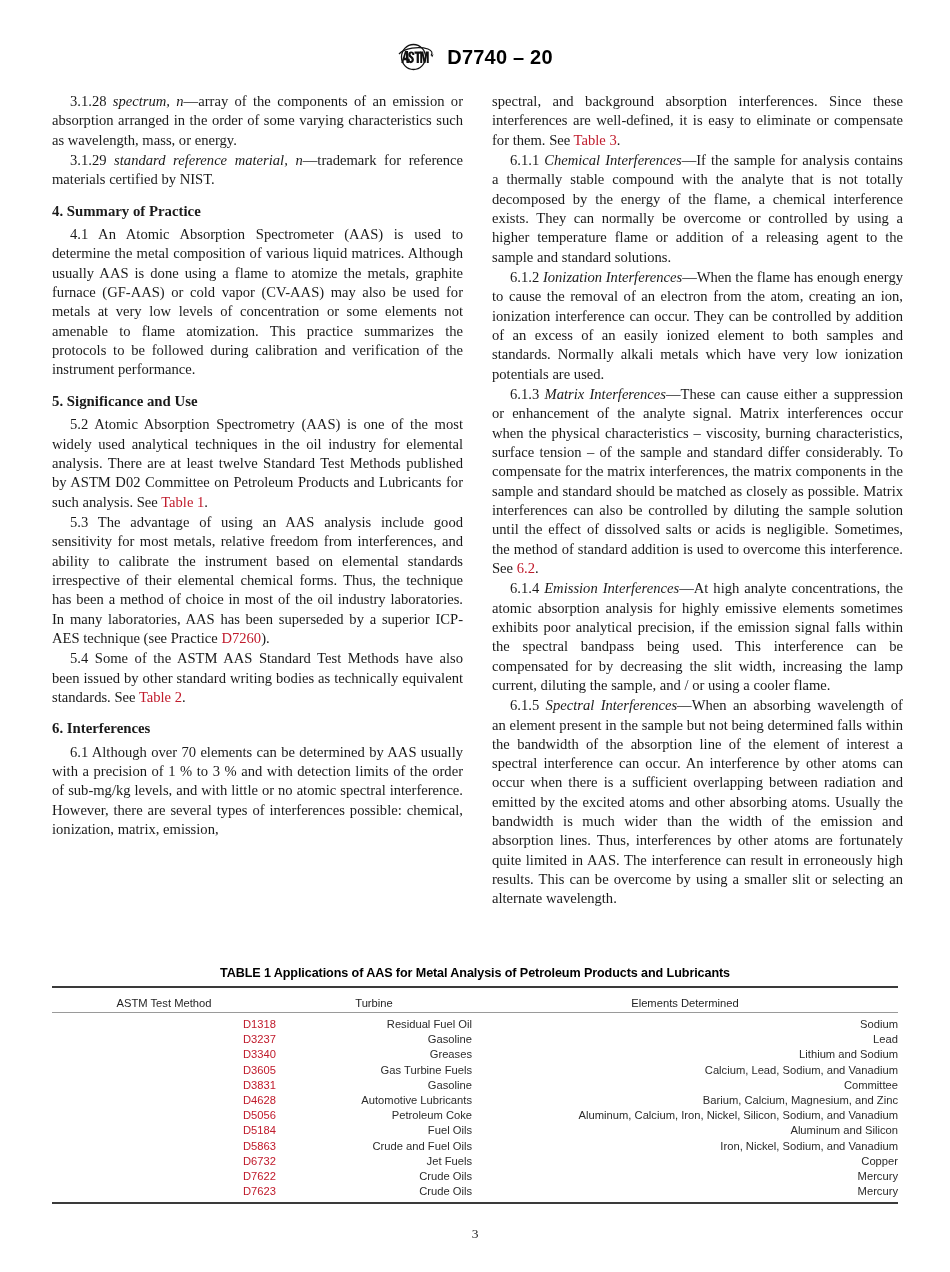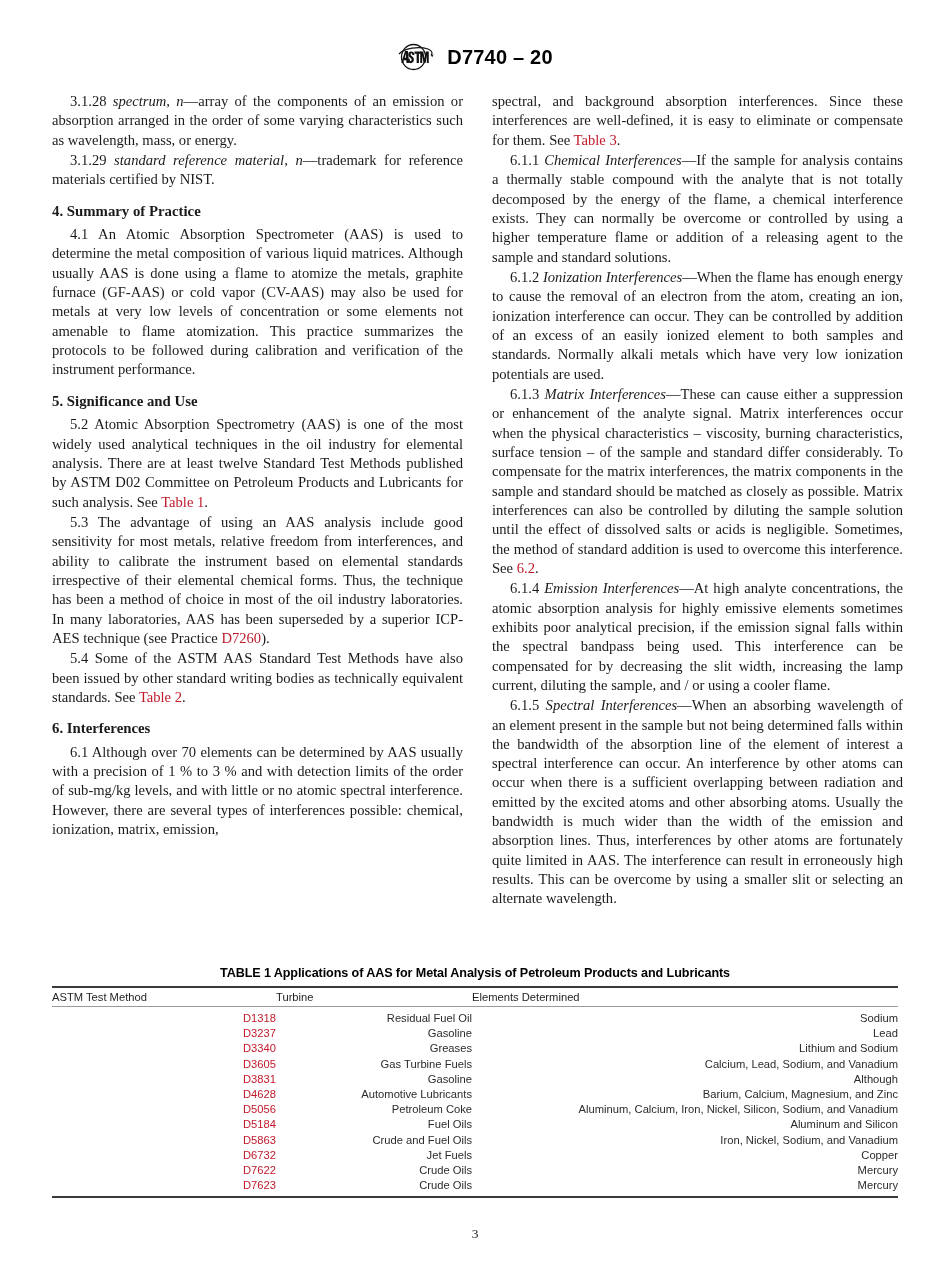--- a/index.html
+++ b/index.html
@@ -108,22 +108,22 @@
   }
   table.astm-table {
     width: 100%;
     border-collapse: collapse;
     font-family: "Liberation Sans", "DejaVu Sans", sans-serif;
     font-size: 11.2px;
     color: #2b2b2b;
   }
   table.astm-table thead th {
     font-weight: normal;
-    text-align: left;
-    padding: 3px 0 3px 0;
+    text-align: center;
+    padding: 9px 0 3px 0;
     border-top: 2.2px solid #3a3a3a;
     border-bottom: 1px solid #9a9a9a;
     color: #1f1f1f;
     white-space: nowrap;
   }
   table.astm-table tbody td {
     padding: 1.6px 0;
     vertical-align: top;
     text-align: right;
   }
@@ -252,21 +252,21 @@
             <td class="col-elements">Lithium and Sodium</td>
           </tr>
           <tr>
             <td class="col-method td-method"><a href="#">D3605</a></td>
             <td class="col-matrix">Gas Turbine Fuels</td>
             <td class="col-elements">Calcium, Lead, Sodium, and Vanadium</td>
           </tr>
           <tr>
             <td class="col-method td-method"><a href="#">D3831</a></td>
             <td class="col-matrix">Gasoline</td>
-            <td class="col-elements">Although</td>
+            <td class="col-elements">Committee</td>
           </tr>
           <tr>
             <td class="col-method td-method"><a href="#">D4628</a></td>
             <td class="col-matrix">Automotive Lubricants</td>
             <td class="col-elements">Barium, Calcium, Magnesium, and Zinc</td>
           </tr>
           <tr>
             <td class="col-method td-method"><a href="#">D5056</a></td>
             <td class="col-matrix">Petroleum Coke</td>
             <td class="col-elements">Aluminum, Calcium, Iron, Nickel, Silicon, Sodium, and Vanadium</td>

